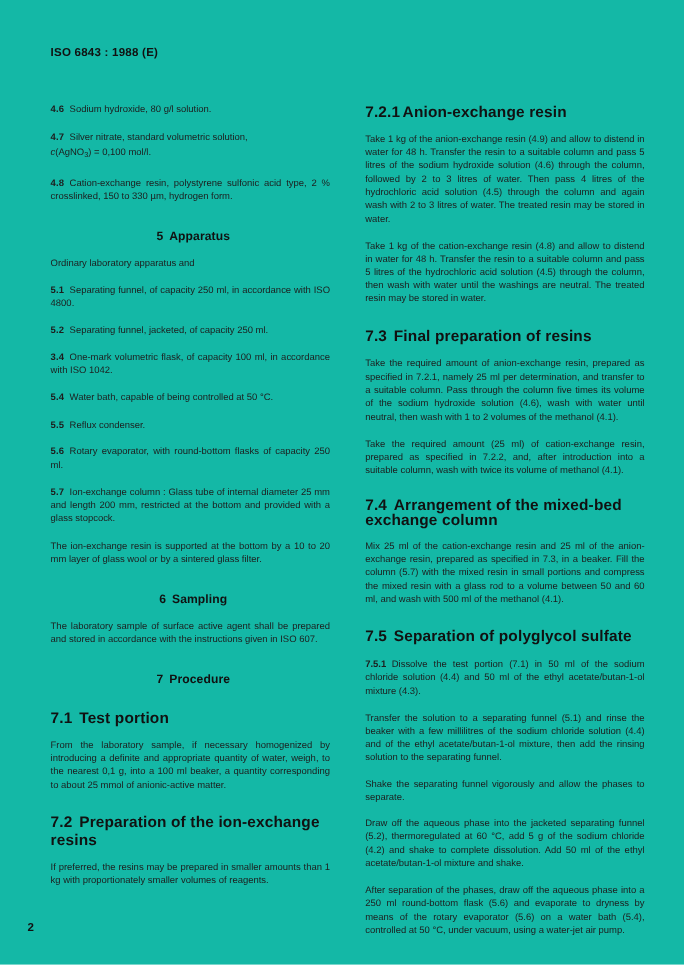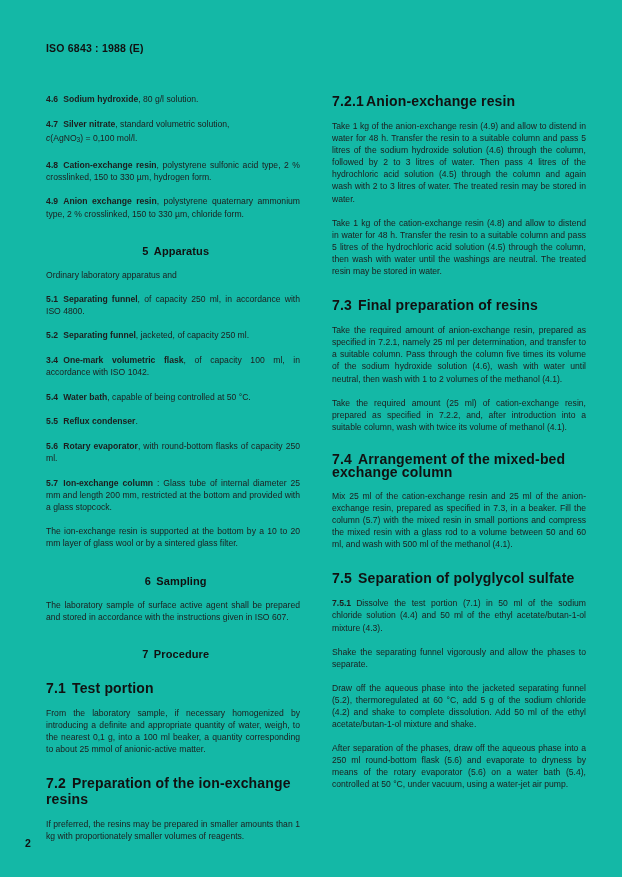--- a/index.html
+++ b/index.html
@@ -57,21 +57,21 @@
     text-align: justify;
     margin: 0 0 12.5px 0;
     color: #1d1d1d;
   }
   .clause .num {
     font-weight: bold;
     margin-right: 5px;
     letter-spacing: 0.1px;
   }
   .clause .term {
-    font-weight: bold;
+    font-weight: normal;
   }
   .clause .rest {
     font-weight: normal;
   }
   
   .h1 {
     font-size: 11px;
     font-weight: bold;
     margin: 25px 0 12px 0;
     letter-spacing: 0.1px;
@@ -158,23 +158,20 @@
       </div>
 
       <div class="formula">
         <span class="ital">c</span><span>(AgNO</span><sub>3</sub><span>)</span><span> = 0,100 mol/l.</span>
       </div>
 
       <div class="clause">
         <span class="num">4.8</span><span class="term">Cation-exchange resin</span><span class="rest">, polystyrene sulfonic acid type, 2 % crosslinked, 150 to 330 µm, hydrogen form.</span>
       </div>
 
-      <div class="clause">
-        <span class="num">4.9</span><span class="term">Anion exchange resin</span><span class="rest">, polystyrene quaternary ammonium type, 2 % crosslinked, 150 to 330 µm, chloride form.</span>
-      </div>
 
       <div class="h1">
         <span class="num">5</span><span>Apparatus</span>
       </div>
 
       <div class="para">Ordinary laboratory apparatus and</div>
 
       <div class="clause">
         <span class="num">5.1</span><span class="term">Separating funnel</span><span class="rest">, of capacity 250 ml, in accordance with ISO 4800.</span>
       </div>
@@ -254,20 +251,21 @@
       <div class="para">Mix 25 ml of the cation-exchange resin and 25 ml of the anion-exchange resin, prepared as specified in 7.3, in a beaker. Fill the column (5.7) with the mixed resin in small portions and compress the mixed resin with a glass rod to a volume between 50 and 60 ml, and wash with 500 ml of the methanol (4.1).</div>
 
       <div class="h2">
         <span class="num">7.5</span><span>Separation of polyglycol sulfate</span>
       </div>
 
       <div class="npara">
         <span class="num">7.5.1</span><span>Dissolve the test portion (7.1) in 50 ml of the sodium chloride solution (4.4) and 50 ml of the ethyl acetate/butan-1-ol mixture (4.3).</span>
       </div>
 
+      <div class="para">Transfer the solution to a separating funnel (5.1) and rinse the beaker with a few millilitres of the sodium chloride solution (4.4) and of the ethyl acetate/butan-1-ol mixture, then add the rinsing solution to the separating funnel.</div>
       <div class="para">Shake the separating funnel vigorously and allow the phases to separate.</div>
       <div class="para">Draw off the aqueous phase into the jacketed separating funnel (5.2), thermoregulated at 60 °C, add 5 g of the sodium chloride (4.2) and shake to complete dissolution. Add 50 ml of the ethyl acetate/butan-1-ol mixture and shake.</div>
       <div class="para">After separation of the phases, draw off the aqueous phase into a 250 ml round-bottom flask (5.6) and evaporate to dryness by means of the rotary evaporator (5.6) on a water bath (5.4), controlled at 50 °C, under vacuum, using a water-jet air pump.</div>
 
     </div>
 
   </div>
 
   <div class="folio">2</div>
 

